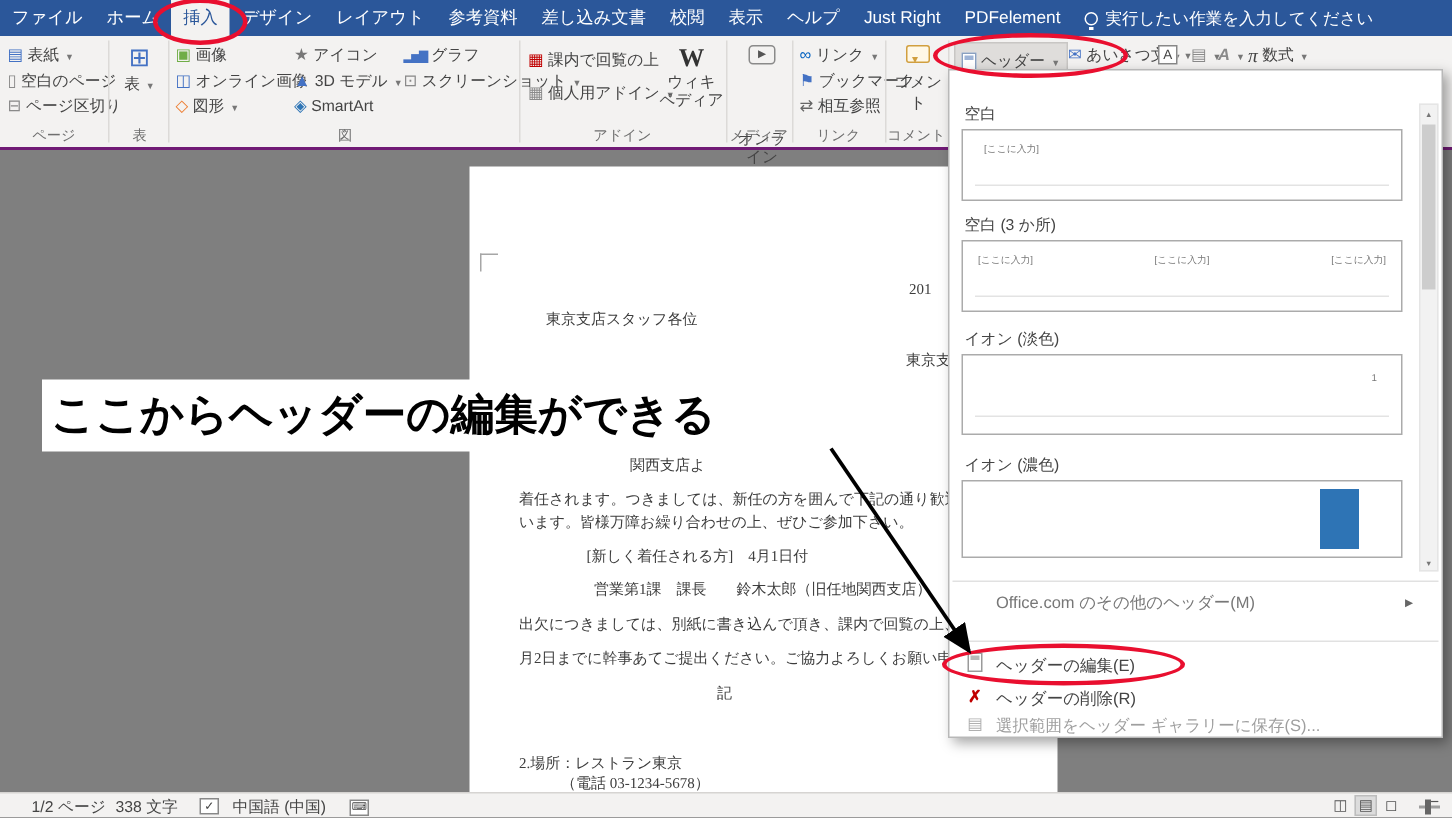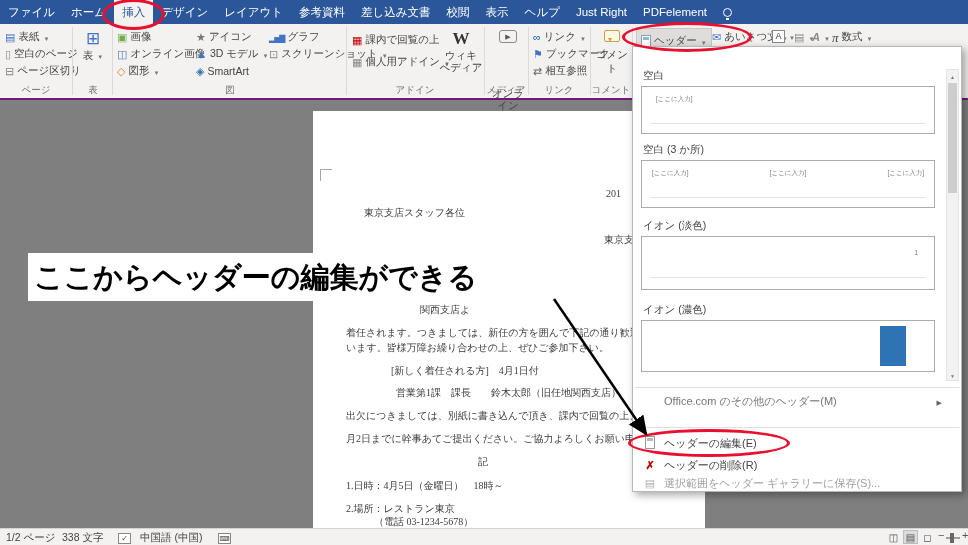--- a/index.html
+++ b/index.html
@@ -97,21 +97,21 @@
   .mi .subarr { position:absolute; right:8px; }
   .mi.dim { color:#777; }
   .mi.dis { color:#9f9f9f; }
 
   
   .oval { position:absolute; border:3px solid #e90f2f; border-radius:50%; pointer-events:none; z-index:30; }
   #arrow-svg { position:absolute; left:0; top:0; width:968px; height:545px; z-index:18; pointer-events:none; }
 
   
   #statusbar { position:absolute; left:0; top:528px; width:968px; height:17px; background:#f3f2f1; border-top:1px solid #d6d4d2; font-size:10.5px; color:#444; }
-  .st { position:absolute; top:2px; white-space:nowrap; }
+  .st { position:absolute; top:2px; white-space:nowrap;margin-left:15px; }
   .vic { position:absolute; top:1px; width:15px; height:14px; text-align:center; line-height:14px; font-size:10px; border:1px solid transparent; }
   .vic.sel { background:#dcdcdc; border-color:#bdbdbd; }
   .ztrack { position:absolute; top:8px; height:2px; background:#9e9e9e; }
   .zthumb { position:absolute; top:4px; width:4px; height:10px; background:#666; }
 </style>
 </head>
 <body>
 
 <div id="tabbar">
   <span class="tab">ファイル</span>
@@ -124,20 +124,21 @@
   <span class="tab">レイアウト</span>
   <span class="tab">参考資料</span>
   <span class="tab">差し込み文書</span>
   <span class="tab">校閲</span>
   <span class="tab">表示</span>
   <span class="tab">ヘルプ</span>
   <span class="tab">Just Right</span>
   <span class="tab">PDFelement</span>
   <span class="tellme">
     <span class="bulb"></span>
+    <span>実行したい作業を入力してください</span>
   </span>
 </div>
 
 <div id="ribbon">
 
   <div class="sbtn" style="left:5px; top:5px;">
     <span class="g g-cover"></span>
     <span>表紙</span>
     <span class="car"></span>
   </div>
@@ -288,21 +289,20 @@
   <div class="dl" style="left:51px;  top:95px;">東京支店スタッフ各位</div>
   <div class="dl" style="left:291px; top:122px;">東京支</div>
   <div class="dl" style="left:107px; top:192px;">関西支店よ</div>
   <div class="dl" style="left:33px;  top:215px;">着任されます。つきましては、新任の方を囲んで下記の通り歓迎会を行</div>
   <div class="dl" style="left:33px;  top:230px;">います。皆様万障お繰り合わせの上、ぜひご参加下さい。</div>
   <div class="dl" style="left:78px;  top:253px;">[新しく着任される方]　4月1日付</div>
   <div class="dl" style="left:83px;  top:275px;">営業第1課　課長　　鈴木太郎（旧任地関西支店）</div>
   <div class="dl" style="left:33px;  top:298px;">出欠につきましては、別紙に書き込んで頂き、課内で回覧の上、課長と</div>
   <div class="dl" style="left:33px;  top:321px;">月2日までに幹事あてご提出ください。ご協力よろしくお願い申し上げ</div>
   <div class="dl" style="left:165px; top:344px;">記</div>
-  <div class="dl" style="left:33px;  top:368px;">1.日時：4月5日（金曜日）　18時～</div>
   <div class="dl" style="left:33px;  top:391px;">2.場所：レストラン東京</div>
   <div class="dl" style="left:61px;  top:404px;">（電話 03-1234-5678）</div>
 </div>
 
 <div id="annotation">ここからヘッダーの編集ができる</div>
 
 <svg id="arrow-svg">
   <defs>
     <marker id="ah" markerWidth="10" markerHeight="10" refX="7" refY="3.5" orient="auto">
       <path d="M0,0 L8,3.5 L0,7 z" fill="#000"></path>

